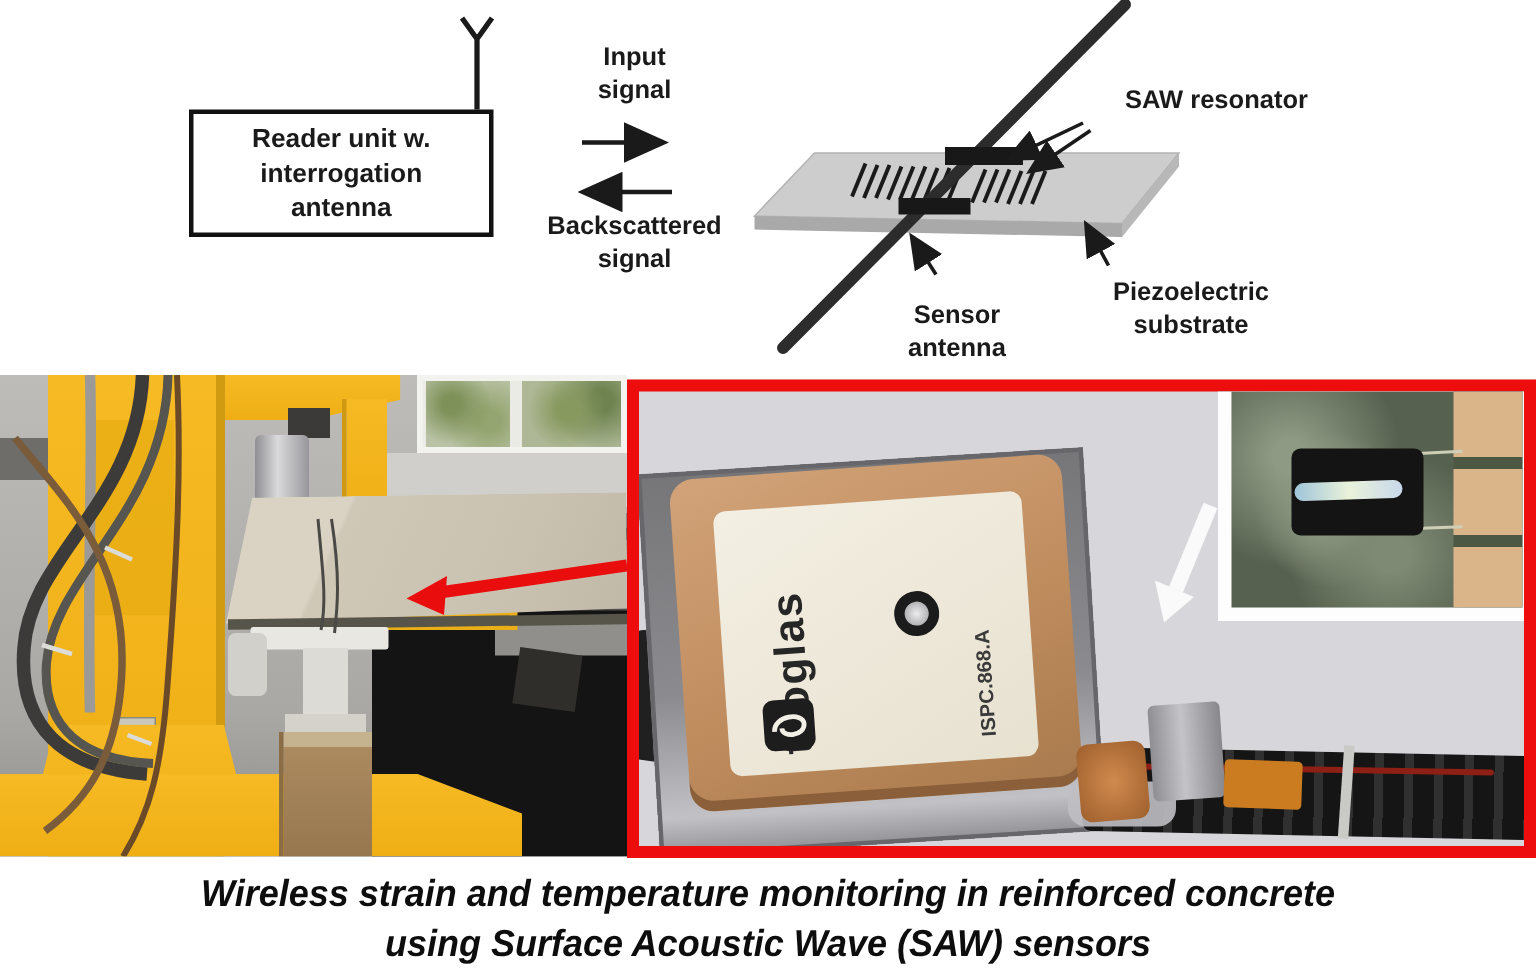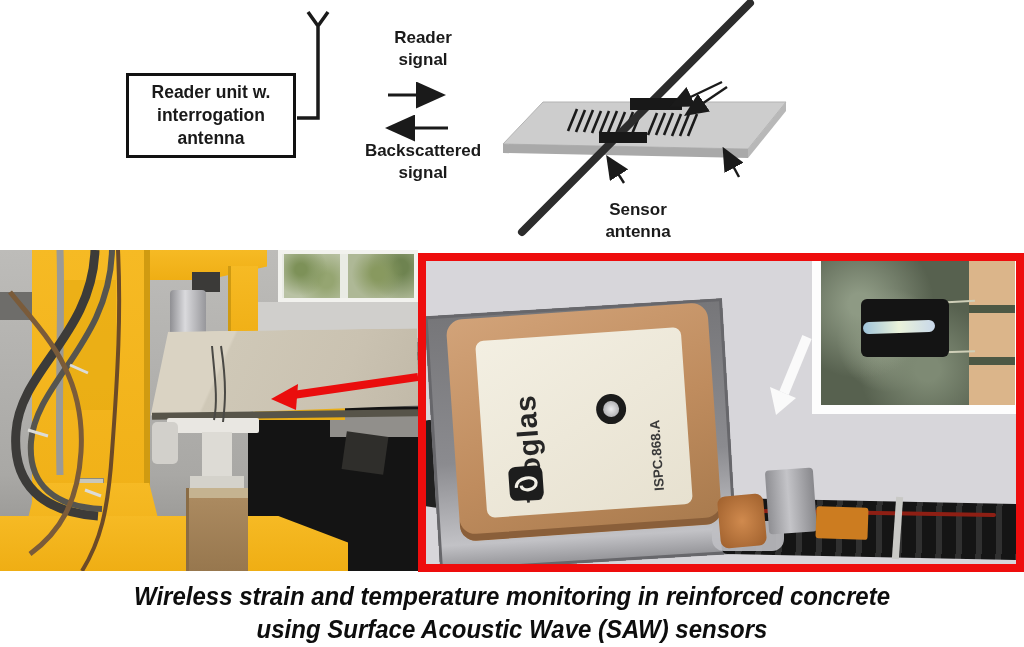--- a/index.html
+++ b/index.html
@@ -8,21 +8,21 @@
     position:relative; width:1024px; height:647px; overflow:hidden;
     background:#ffffff; font-family:"Liberation Sans", sans-serif; color:#1a1a1a;
   }
   .abs { position:absolute; }
   .lbl {
     position:absolute; font-weight:700; font-size:17px; line-height:1.28;
     text-align:center; white-space:pre-line; color:#1a1a1a;
   }
   
   #reader-box {
-    position:absolute; left:126px; top:73px; width:170px; height:85px;
+    position:absolute; left:126px; top:73px; width:203px; height:85px;
     border:3px solid #111; background:#fff; display:flex; align-items:center;
     justify-content:center; font-weight:700; font-size:17.5px; line-height:1.3;
     text-align:center; white-space:pre-line;
   }
   
   #left-photo {
     position:absolute; left:0; top:250px; width:418px; height:321px;
     overflow:hidden; background:linear-gradient(180deg,#bdbcb9,#a9a8a5 70%,#8e8d8a);
   }
   .yellow { background:linear-gradient(180deg,#f6ba24,#efae14); }
@@ -93,26 +93,29 @@
       <line x1="722" y1="82" x2="676" y2="104" marker-end="url(#ah)"></line>
       <line x1="727" y1="87" x2="690" y2="112" marker-end="url(#ah)"></line>
       <line x1="624" y1="183" x2="610" y2="161" marker-end="url(#ah)"></line>
       <line x1="739" y1="177" x2="726" y2="153" marker-end="url(#ah)"></line>
     </g>
   </svg>
 
   <div id="reader-box">Reader unit w.
 interrogation
 antenna</div>
-  <div class="lbl" style="left:377px;top:27px;width:92px">Reader
+  <div class="lbl" style="left:377px;top:27px;width:92px">Input
 signal</div>
   <div class="lbl" style="left:331px;top:140px;width:184px">Backscattered
 signal</div>
+  <div class="lbl" style="left:726px;top:56px;width:170px">SAW resonator</div>
   <div class="lbl" style="left:578px;top:199px;width:120px">Sensor
 antenna</div>
+  <div class="lbl" style="left:705px;top:184px;width:178px">Piezoelectric
+substrate</div>
 
   <div id="left-photo">
 
     <div class="abs" style="left:278px;top:0;width:140px;height:52px;background:#e9ebe4;border:4px solid #f2f2ee">
       <div class="abs" style="left:2px;top:0;width:56px;height:44px;background:
         radial-gradient(circle at 30% 35%,#7d9158 12%,transparent 55%),
         radial-gradient(circle at 75% 60%,#95a571 15%,transparent 60%),#b9c2a4"></div>
       <div class="abs" style="left:66px;top:0;width:66px;height:44px;background:
         radial-gradient(circle at 45% 45%,#88995f 14%,transparent 60%),
         radial-gradient(circle at 80% 30%,#6e8350 12%,transparent 55%),#aeb896"></div>

